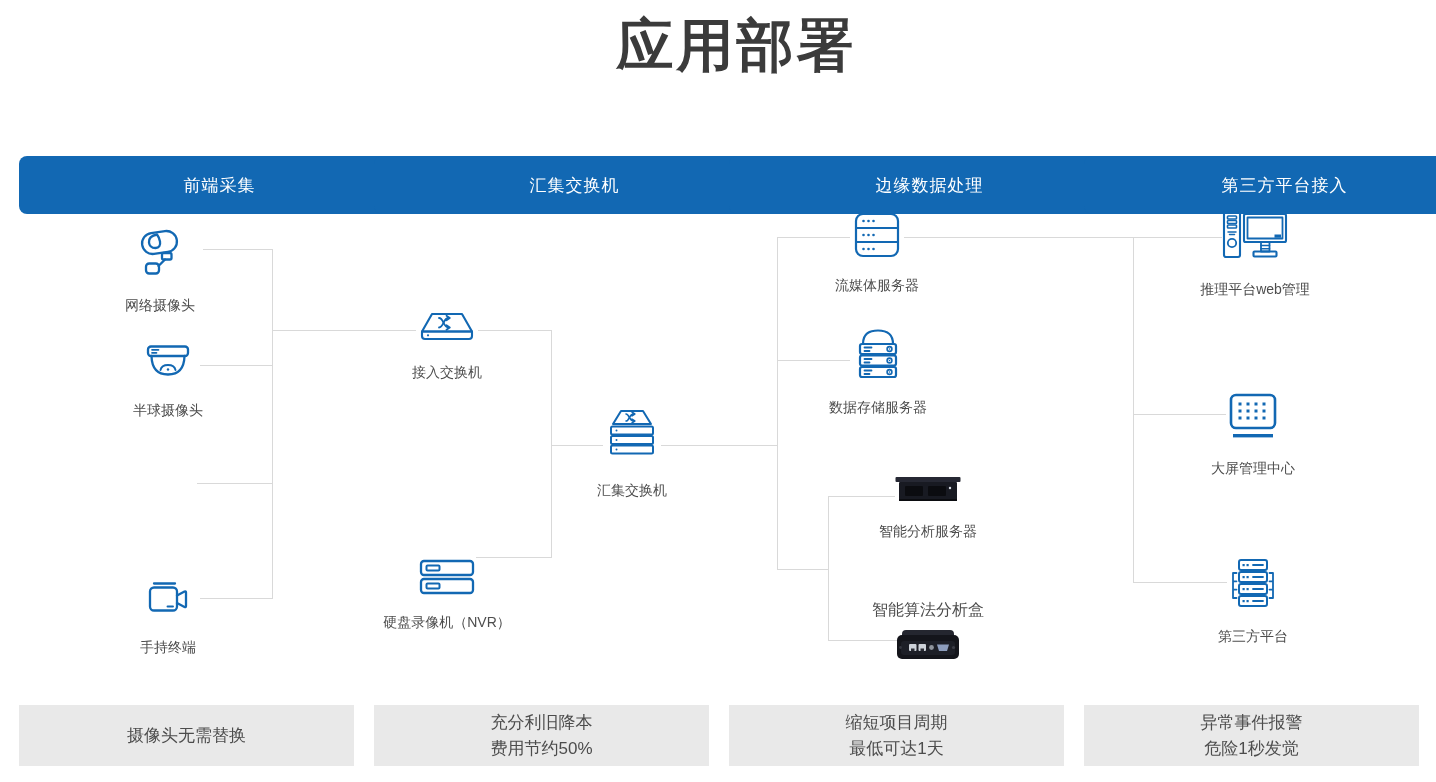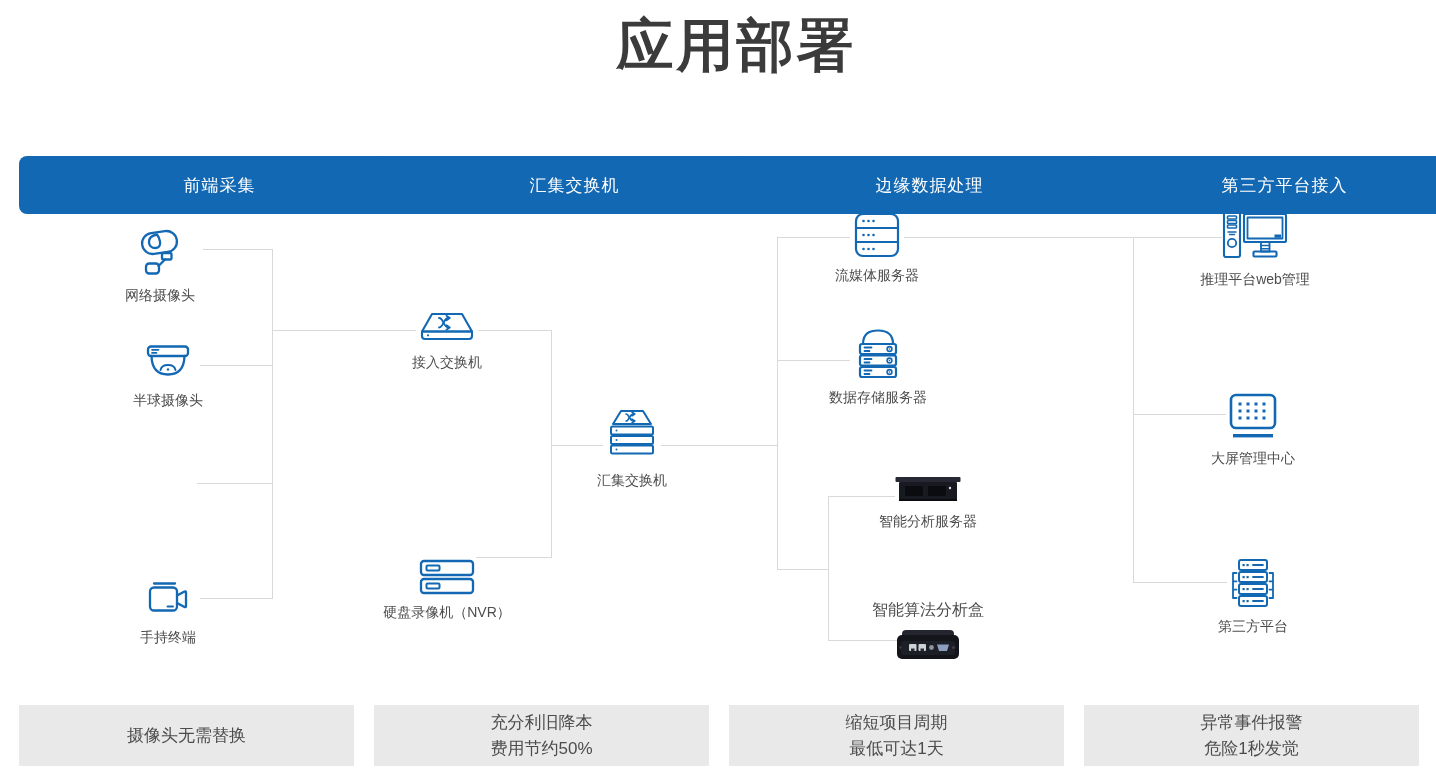--- a/index.html
+++ b/index.html
@@ -10,21 +10,21 @@
   .hdr{position:absolute;top:124px;width:401px;height:58px;background:var(--accent);
        color:#fff;border-radius:8px;display:flex;align-items:center;justify-content:center;
        font-size:17px;letter-spacing:1px;margin-top:32px;}
   .foot{position:absolute;top:705px;width:335px;height:61px;background:var(--footer-bg);
         color:var(--footer-text);display:flex;flex-direction:column;align-items:center;
         justify-content:center;font-size:17px;line-height:26px;text-align:center;}
   .ln{position:absolute;background:var(--line);}
   .ln.h{height:1px;} .ln.v{width:1px;}
   .node{position:absolute;display:flex;flex-direction:column;align-items:center;
         color:var(--accent);z-index:2;}
-  .node .lbl{color:var(--label-color);font-size:14px;margin-top:8px;white-space:nowrap;text-align:center;}
+  .node .lbl{color:var(--label-color);font-size:14px;margin-top:18px;white-space:nowrap;text-align:center;}
   .node .lbl-top{color:var(--label-color);font-size:16px;margin-bottom:6px;white-space:nowrap;}
   .icon{display:block;}
   .icon *{vector-effect:non-scaling-stroke;}
 </style>
 </head>
 <body>
 
 <div class="canvas">
 
   <h1 class="title">应用部署</h1>

